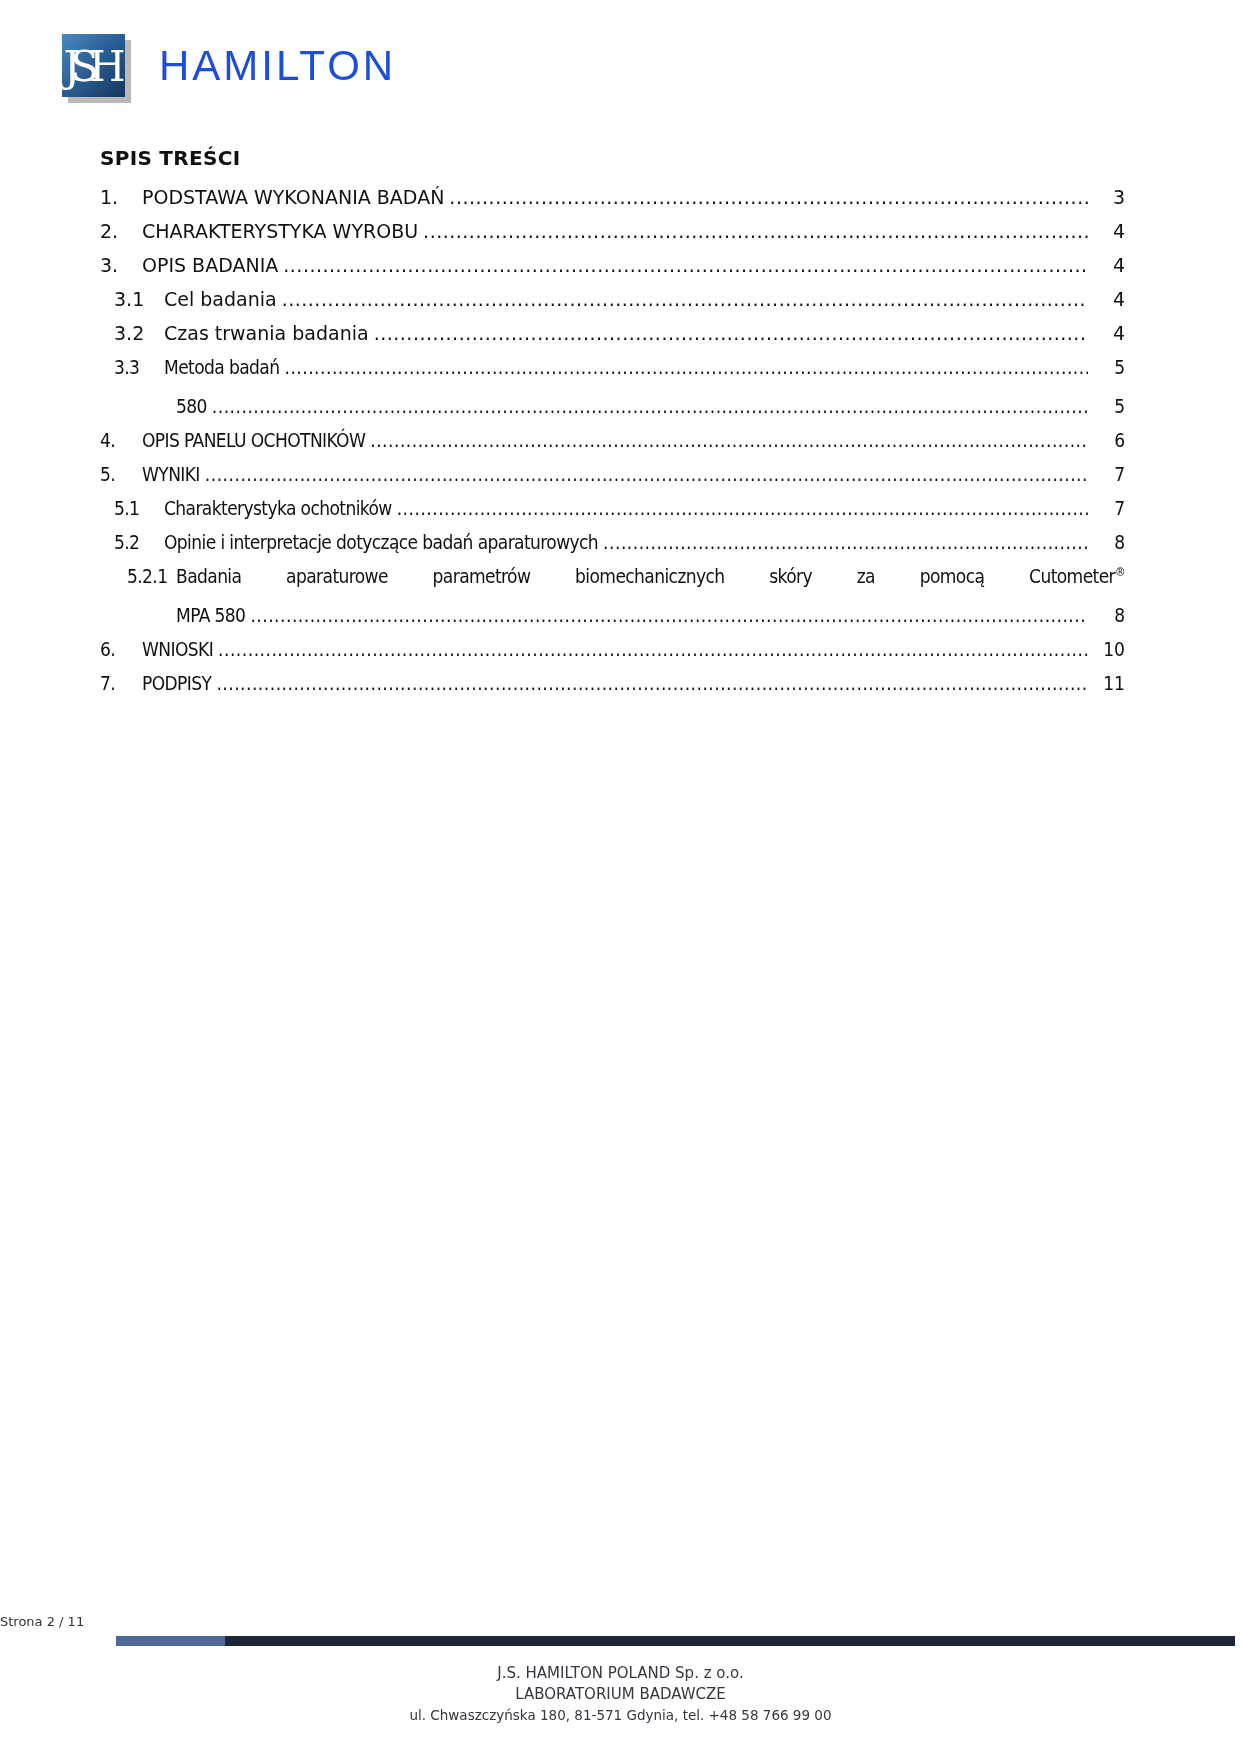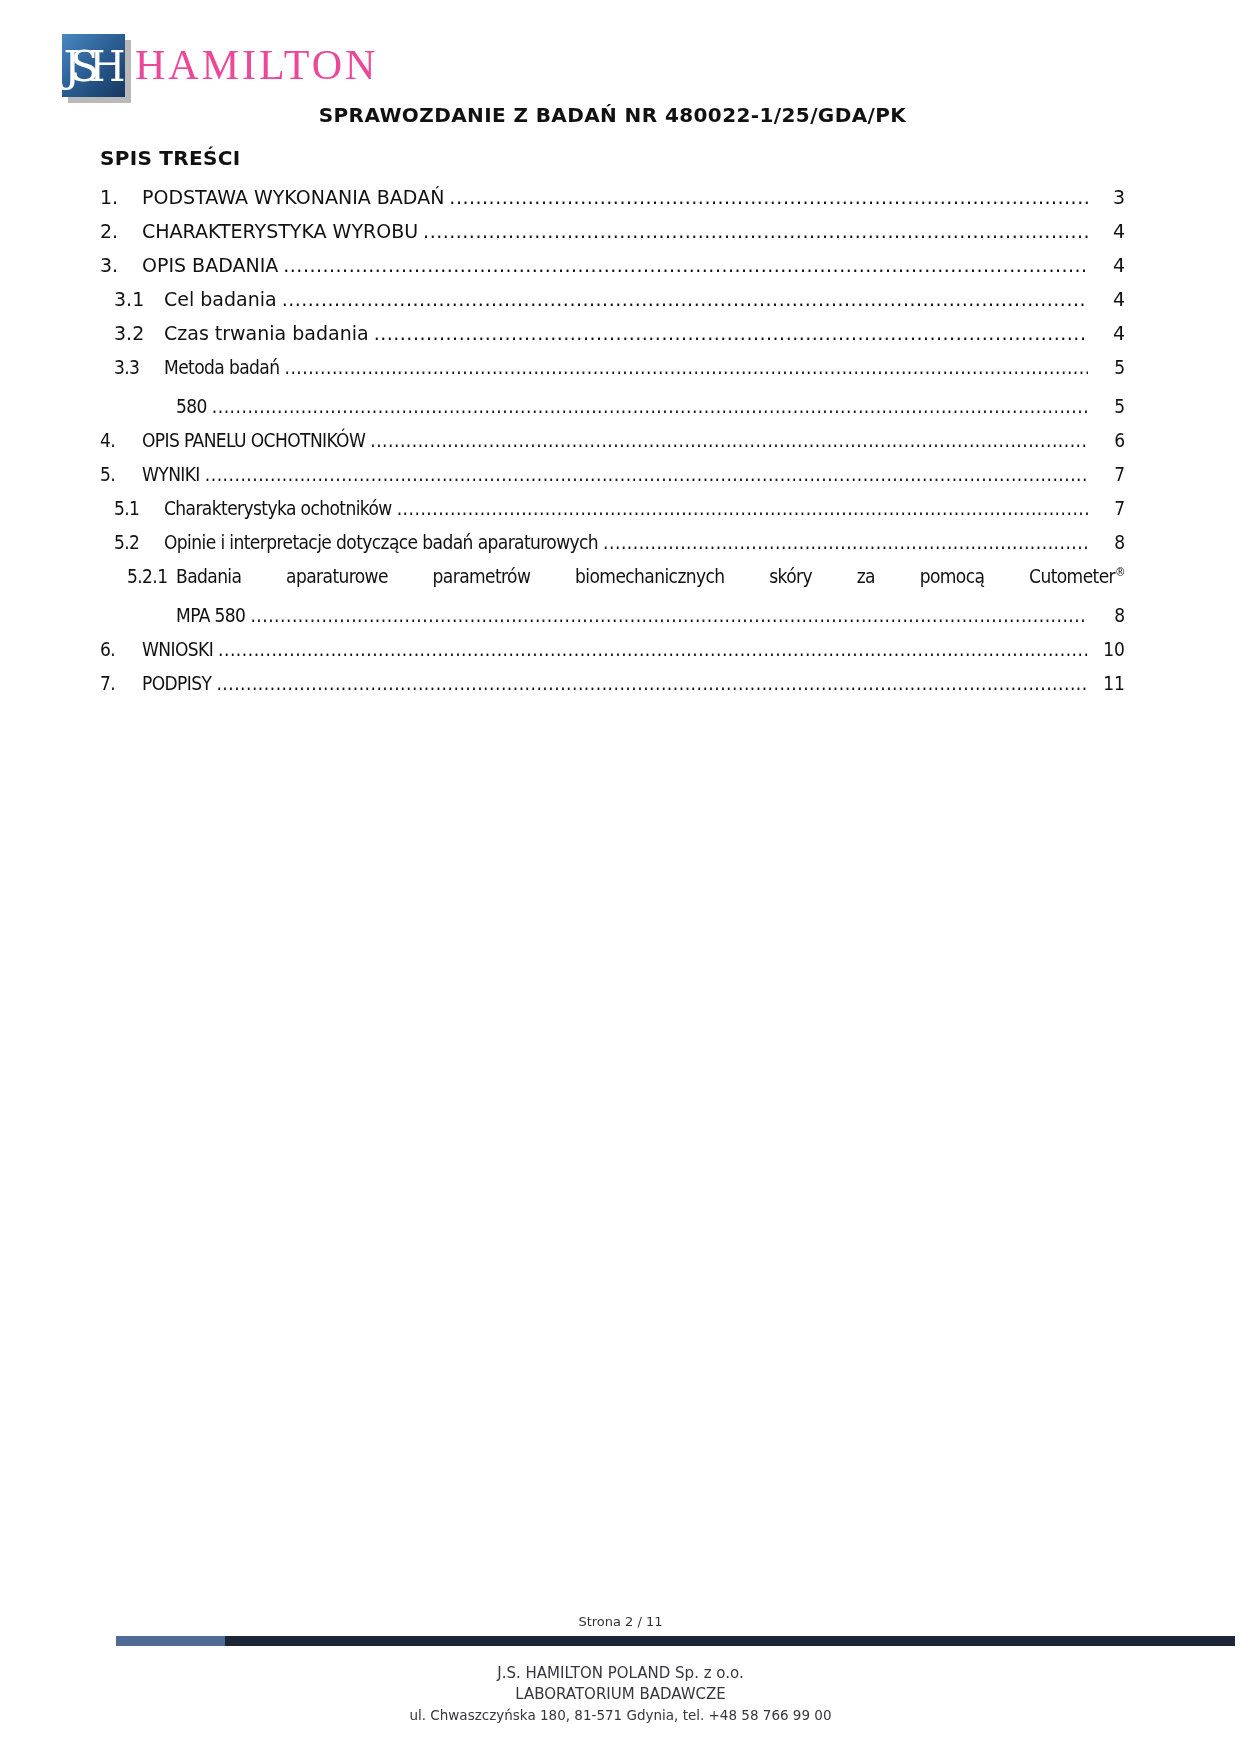--- a/index.html
+++ b/index.html
@@ -24,26 +24,26 @@
   .logo-monogram{
     font-family:"DejaVu Serif", serif;
     color:#ffffff;
     font-size:42px;
     letter-spacing:-0.24em;
     line-height:1;
     padding-right:8px;
     margin-top:2px;
   }
   .logo-wordmark{
-    font-family:Liberation Serif, serif;
-    color:#ec4899;
+    font-family:Liberation Sans, sans-serif;
+    color:#1d4ed8;
     font-size:42px;
     letter-spacing:3px;
     line-height:63px;
-    margin-left:10px;
+    margin-left:34px;
     white-space:nowrap;
   }
   
   .doc-title{
     position:absolute;left:100px;right:116px;top:103px;
     text-align:center;font-weight:bold;font-size:20px;letter-spacing:0.4px;
   }
   .toc-heading{
     position:absolute;left:100px;top:146px;
     font-weight:bold;font-size:20px;letter-spacing:0.3px;
@@ -67,21 +67,21 @@
     margin:0 3px 0 5px;letter-spacing:0.5px;
   }
   .leader::after{
     content:"..................................................................................................................................................................................................................";
   }
   .pagenum{flex:0 0 auto;width:34px;text-align:right;letter-spacing:0;}
   sup{font-size:0.62em;line-height:0;vertical-align:super;}
   
   .footer-pageno{
     position:absolute;left:0;right:0;top:1614px;
-    text-align:center;font-size:13px;color:#333;
+    text-align:left;font-size:13px;color:#333;
   }
   .footer-bar{
     position:absolute;left:116px;top:1636px;width:1119px;height:10px;
     display:flex;
   }
   .footer-bar .seg-light{width:109px;height:100%;}
   .footer-bar .seg-dark{flex:1;height:100%;}
   .footer-company{
     position:absolute;left:0;right:0;top:1663px;
     text-align:center;color:#36363e;
@@ -94,21 +94,20 @@
 
 <div class="page">
 
   <div class="logo">
     <div class="logo-square">
       <span class="logo-monogram">JSH</span>
     </div>
     <span class="logo-wordmark">HAMILTON</span>
   </div>
 
-  <div class="doc-title">SPRAWOZDANIE Z BADAŃ NR 480022-1/25/GDA/PK</div>
 
   <div class="toc-heading">SPIS TREŚCI</div>
 
   <div class="toc">
       <div class="toc-row lvl1">
         <span class="num">1.</span>
         <span class="label">PODSTAWA WYKONANIA BADAŃ</span>
         <span class="leader"></span>
         <span class="pagenum">3</span>
       </div>

